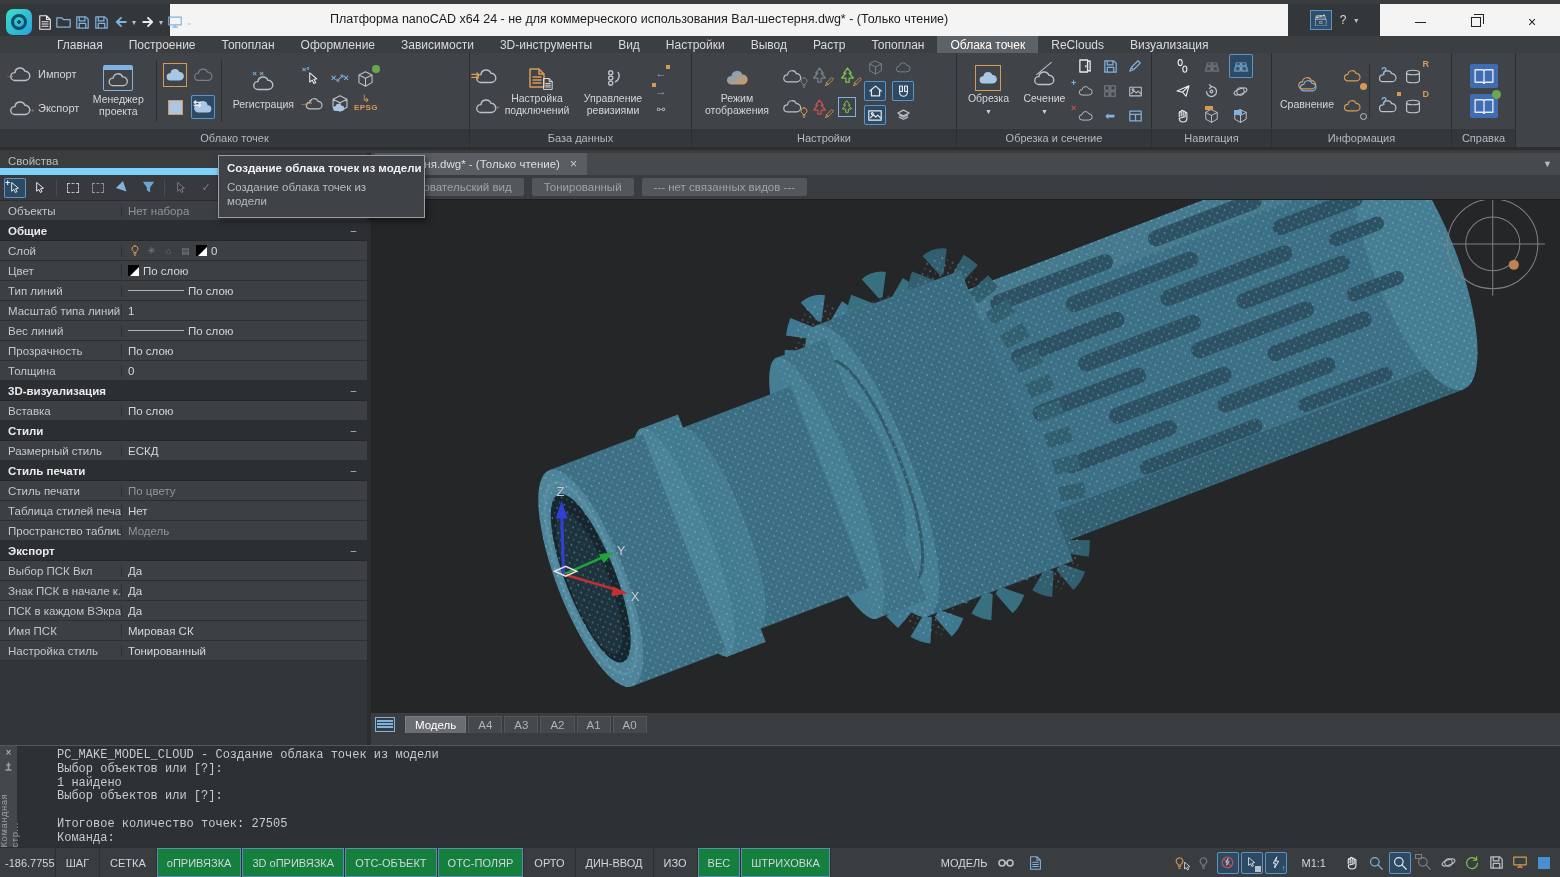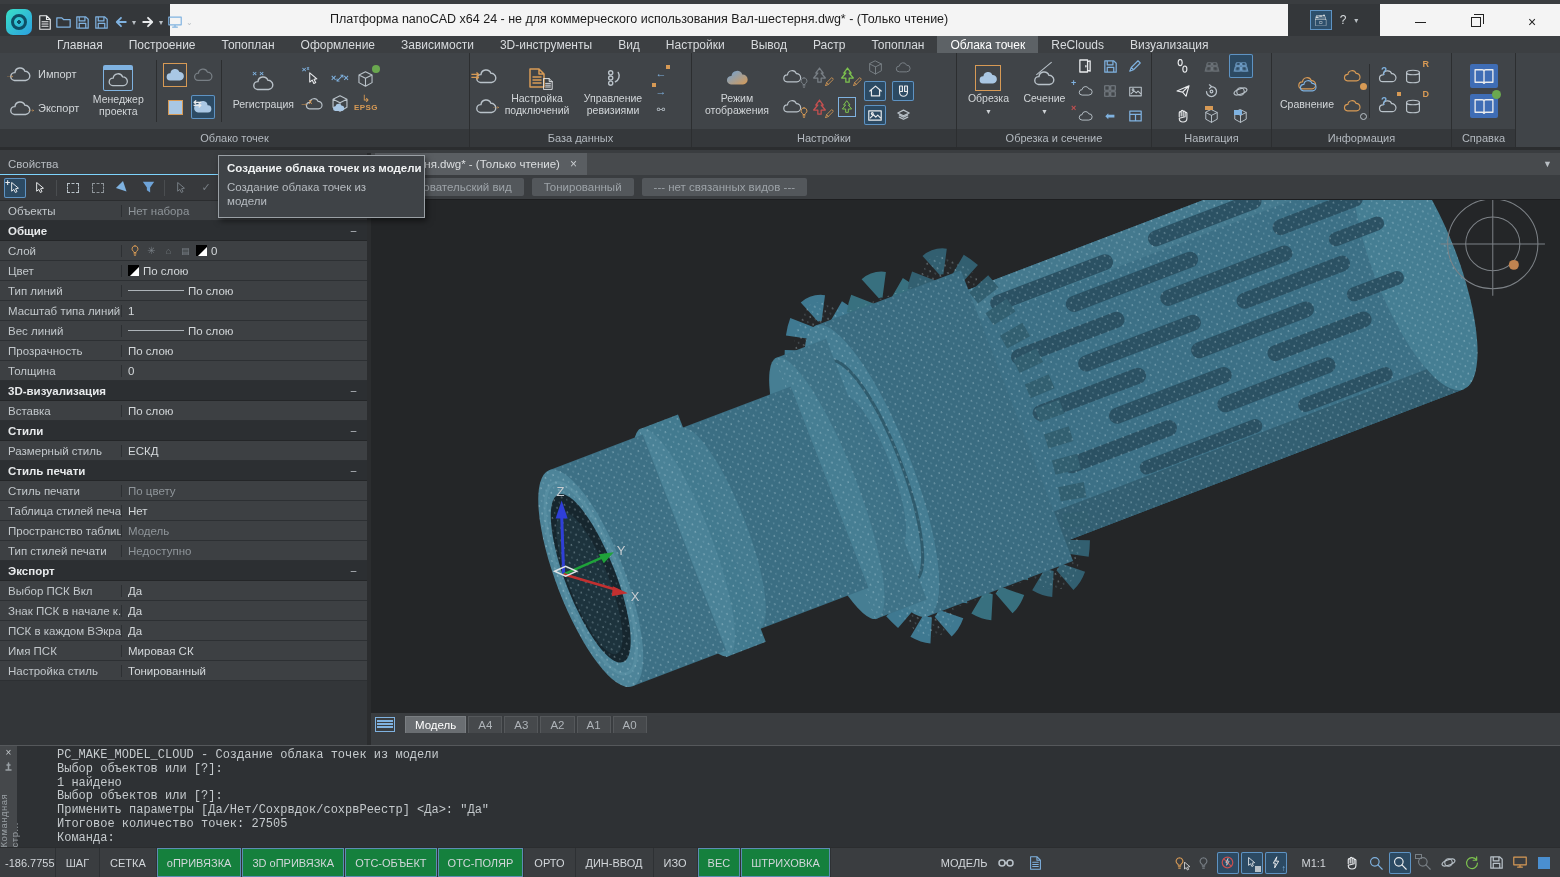--- a/index.html
+++ b/index.html
@@ -42,21 +42,21 @@
   .ri.sel,.hl{background:#2c4a63;box-shadow:inset 0 0 0 1px #5e93c3}
   .dd{font-size:7px;color:#cfd3d6}
   .ov{position:absolute;font-weight:bold;line-height:1;pointer-events:none}
   .epsg{font-size:8px;font-weight:bold;color:#d79a55;letter-spacing:.4px}
   svg.ln{fill:none;stroke:#b9c2c9;stroke-width:1.5;stroke-linejoin:round;stroke-linecap:round}
   svg.ln.or{stroke:#d79a55} svg.ln.bl{stroke:#7fb2e0} svg.ln.wh{stroke:#e9ebed}
   svg.ln.gn{stroke:#7dc24f} svg.ln.rd{stroke:#c65050} svg.ln.dim{stroke:#787f85}
   svg.fl{fill:#a9c7e4;stroke:none}
   
   .props{position:absolute;left:0;top:153px;width:371px;height:592px;background:#333639;border-right:4px solid #2b2d2f}
-  .p-head{height:22px;background:#3a3d40;color:#b7bcc1;font-size:11.5px;display:flex;align-items:center;padding:0 8px;border-bottom:1px solid #7dd3fc}
+  .p-head{height:22px;background:#3a3d40;color:#b7bcc1;font-size:11.5px;display:flex;align-items:center;padding:0 8px;border-bottom:7px solid #7dd3fc}
   .p-tools{height:26px;display:flex;align-items:center;gap:3px;padding:0 4px;background:#37393c;border-bottom:1px solid #2b2d2f}
   .pt{width:22px;height:20px;display:flex;align-items:center;justify-content:center;position:relative;border-radius:2px}
   .pt.sel{background:#2c4a63;box-shadow:inset 0 0 0 1px #5e93c3}
   .pt-sep{width:1px;height:16px;background:#4a4d50;margin:0 2px}
   .prow{height:20px;display:flex;align-items:center;border-bottom:1px solid #2d3033;background:#3d4043;font-size:11.5px}
   .prow .lb{width:122px;padding-left:8px;color:#c2c7cb;white-space:nowrap;overflow:hidden;border-right:1px solid #2d3033}
   .prow .vl{flex:1;padding-left:6px;color:#d4d8db;display:flex;align-items:center;gap:4px;white-space:nowrap;overflow:hidden}
   .prow .vl.mut{color:#8f959a}
   .psec{height:20px;display:flex;align-items:center;justify-content:space-between;background:#2c2f32;border-bottom:1px solid #242628;font-size:11.5px;font-weight:bold;color:#e8eaec;padding:0 10px 0 8px}
   .psec .mn{color:#b7bcc1;font-weight:normal}
@@ -881,24 +881,20 @@
       <span class="vl mut">По цвету</span>
     </div>
   <div class="prow">
       <span class="lb">Таблица стилей печати</span>
       <span class="vl">Нет</span>
     </div>
   <div class="prow">
       <span class="lb">Пространство таблиц...</span>
       <span class="vl mut">Модель</span>
     </div>
-  <div class="prow">
-      <span class="lb">Тип стилей печати</span>
-      <span class="vl mut">Недоступно</span>
-    </div>
   <div class="psec">
       <span>Экспорт</span>
       <span class="mn">−</span>
     </div>
   <div class="prow">
       <span class="lb">Выбор ПСК Вкл</span>
       <span class="vl">Да</span>
     </div>
   <div class="prow">
       <span class="lb">Знак ПСК в начале к...</span>
@@ -1051,21 +1047,21 @@
 </div>
 
 <div class="cmd">
   <div class="cmd-strip">
     <span class="cx">×</span>
     <svg class="ln dim" width="9" height="11">
         <path d="M4.5 1v7M2 8h5M3 3h3" stroke="#9aa0a5"></path>
       </svg>
     <span class="vtxt">Командная стр...</span>
   </div>
-  <div class="cmd-body"><span>PC_MAKE_MODEL_CLOUD - Создание облака точек из модели</span><br><span>Выбор объектов или [?]:</span><br><span>1 найдено</span><br><span>Выбор объектов или [?]:</span><br><span>Применить параметры [Да/Нет/Сохрвдок/сохрвРеестр] &lt;Да&gt;: "Да"</span><br><span>Итоговое количество точек: 27505</span><br><span>Команда:</span></div>
+  <div class="cmd-body"><span>PC_MAKE_MODEL_CLOUD - Создание облака точек из модели</span><br><span>Выбор объектов или [?]:</span><br><span>1 найдено</span><br><span>Выбор объектов или [?]:</span><br><br><span>Итоговое количество точек: 27505</span><br><span>Команда:</span></div>
 </div>
 
 <div class="sbar">
   <span class="sb-co">-186.7755,168.7399,0.0000</span>
   <span class="tg">ШАГ</span>
   <span class="tg">СЕТКА</span>
   <span class="tg on">оПРИВЯЗКА</span>
   <span class="tg on">3D оПРИВЯЗКА</span>
   <span class="tg on">ОТС-ОБЪЕКТ</span>
   <span class="tg on">ОТС-ПОЛЯР</span>

